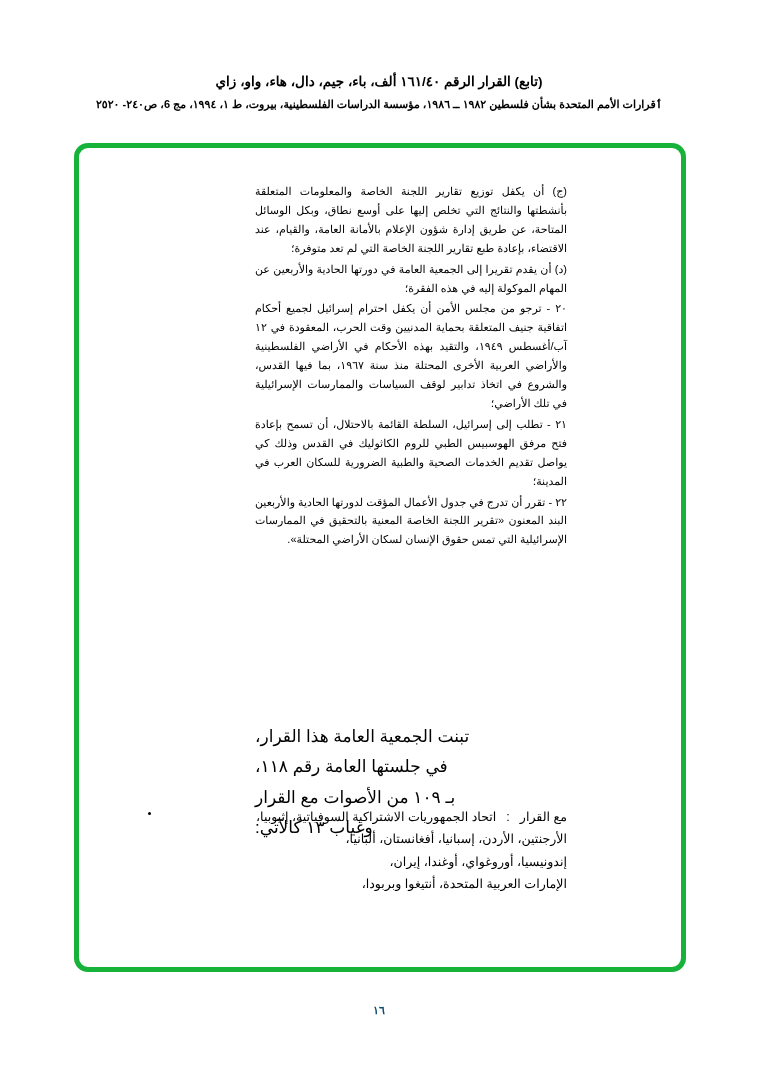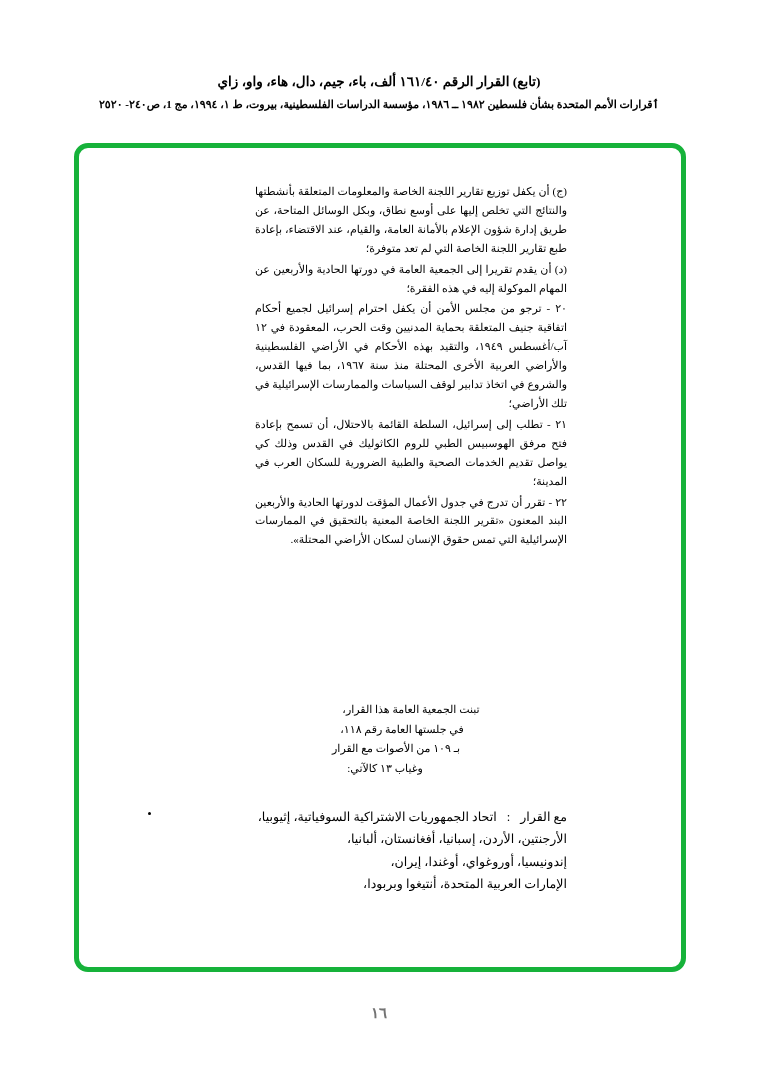--- a/index.html
+++ b/index.html
@@ -5,21 +5,21 @@
   html, body {
     margin: 0;
     padding: 0;
     background: #ffffff;
   }
   .page {
     position: relative;
     width: 758px;
     height: 1078px;
     background: #ffffff;
-    font-family: Liberation Serif, serif;
+    font-family: Liberation Sans, sans-serif;
     overflow: hidden;
   }
   .header-block {
     position: absolute;
     top: 72px;
     left: 0;
     right: 0;
     text-align: center;
   }
   .header-title {
@@ -58,28 +58,28 @@
     text-align-last: right;
     font-size: 11px;
     line-height: 1.72;
     color: #000;
   }
   .para {
     margin: 0 0 2px 0;
   }
   .closing {
     position: absolute;
-    top: 700px;
+    top: 722px;
     right: 191px;
     width: 312px;
     direction: rtl;
-    font-size: 11px;
+    font-size: 17px;
     line-height: 1.78;
     color: #000;
-    text-align: center;
+    text-align: left;
   }
   .vote-list {
     position: absolute;
     top: 806px;
     right: 191px;
     width: 330px;
     direction: rtl;
     font-size: 12.6px;
     line-height: 1.78;
     color: #000;
@@ -110,36 +110,36 @@
     height: 3px;
     background: #000;
     border-radius: 50%;
   }
   .page-number {
     position: absolute;
     top: 1004px;
     left: 0;
     right: 0;
     text-align: center;
-    font-size: 15px;
+    font-size: 11px;
     font-weight: bold;
-    color: #737373;
+    color: #0c4a6e;
     direction: rtl;
   }
   .indent-right-1 { padding-right: 18px; }
   .indent-right-2 { padding-right: 30px; }
 </style>
 </head>
 <body>
 
 <div class="page">
 
   <div class="header-block">
     <div class="header-title">(تابع) القرار الرقم ١٦١/٤٠ ألف، باء، جيم، دال، هاء، واو، زاي</div>
-    <div class="header-sub">ٲقرارات الأمم المتحدة بشأن فلسطين ١٩٨٢ ــ ١٩٨٦، مؤسسة الدراسات الفلسطينية، بيروت، ط ١، ١٩٩٤، مج 1، ص٢٤٠- ٢٥٢٠</div>
+    <div class="header-sub">ٲقرارات الأمم المتحدة بشأن فلسطين ١٩٨٢ ــ ١٩٨٦، مؤسسة الدراسات الفلسطينية، بيروت، ط ١، ١٩٩٤، مج 6، ص٢٤٠- ٢٥٢٠</div>
   </div>
 
   <div class="frame"></div>
 
   <div class="content">
     <p class="para">(ج) أن يكفل توزيع تقارير اللجنة الخاصة والمعلومات المتعلقة بأنشطتها والنتائج التي تخلص إليها على أوسع نطاق، وبكل الوسائل المتاحة، عن طريق إدارة شؤون الإعلام بالأمانة العامة، والقيام، عند الاقتضاء، بإعادة طبع تقارير اللجنة الخاصة التي لم تعد متوفرة؛</p>
     <p class="para">(د) أن يقدم تقريرا إلى الجمعية العامة في دورتها الحادية والأربعين عن المهام الموكولة إليه في هذه الفقرة؛</p>
     <p class="para">٢٠ - ترجو من مجلس الأمن أن يكفل احترام إسرائيل لجميع أحكام اتفاقية جنيف المتعلقة بحماية المدنيين وقت الحرب، المعقودة في ١٢ آب/أغسطس ١٩٤٩، والتقيد بهذه الأحكام في الأراضي الفلسطينية والأراضي العربية الأخرى المحتلة منذ سنة ١٩٦٧، بما فيها القدس، والشروع في اتخاذ تدابير لوقف السياسات والممارسات الإسرائيلية في تلك الأراضي؛</p>
     <p class="para">٢١ - تطلب إلى إسرائيل، السلطة القائمة بالاحتلال، أن تسمح بإعادة فتح مرفق الهوسبيس الطبي للروم الكاثوليك في القدس وذلك كي يواصل تقديم الخدمات الصحية والطبية الضرورية للسكان العرب في المدينة؛</p>
     <p class="para">٢٢ - تقرر أن تدرج في جدول الأعمال المؤقت لدورتها الحادية والأربعين البند المعنون «تقرير اللجنة الخاصة المعنية بالتحقيق في الممارسات الإسرائيلية التي تمس حقوق الإنسان لسكان الأراضي المحتلة».</p>

